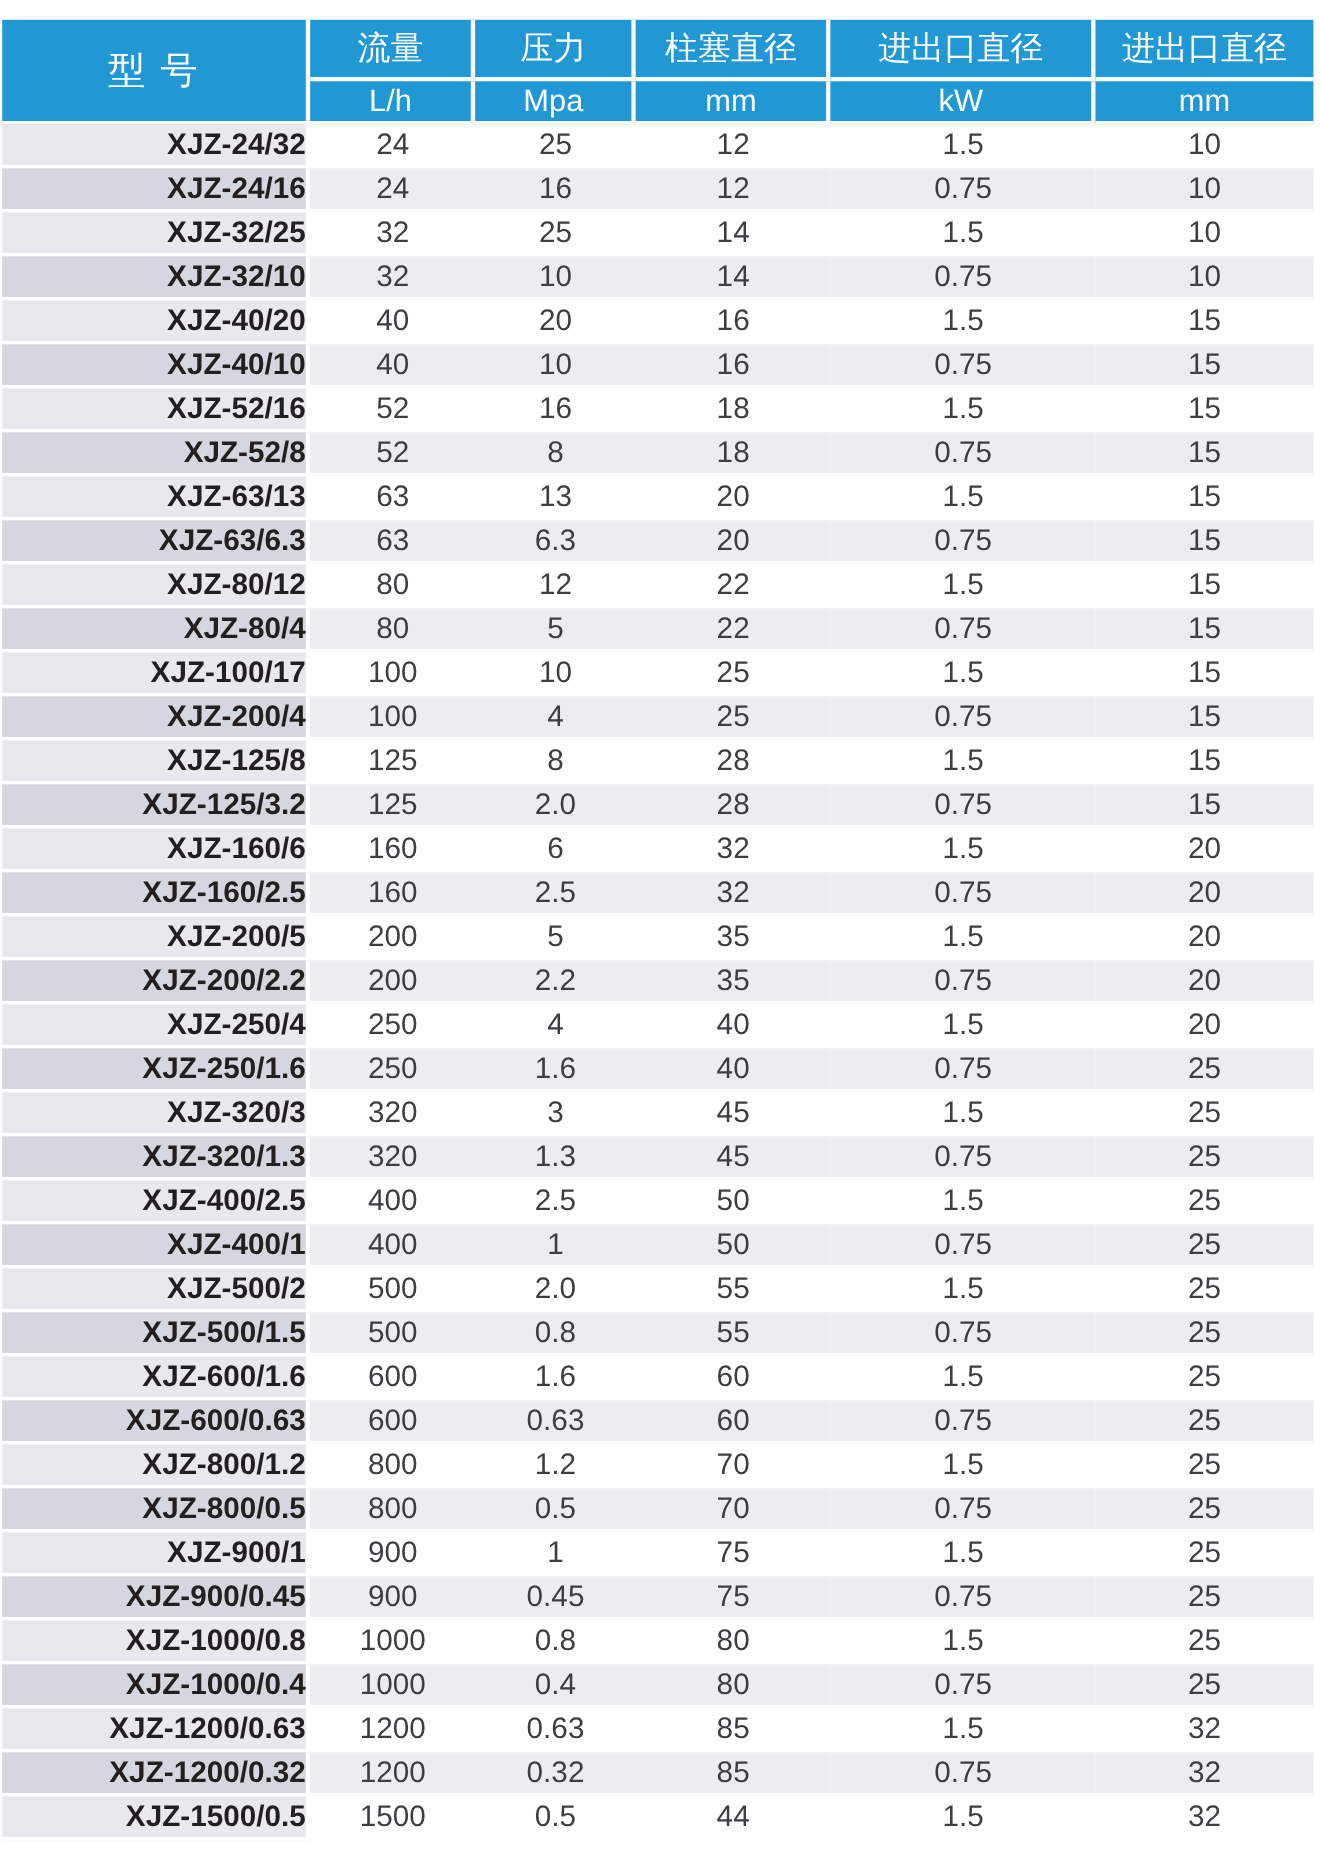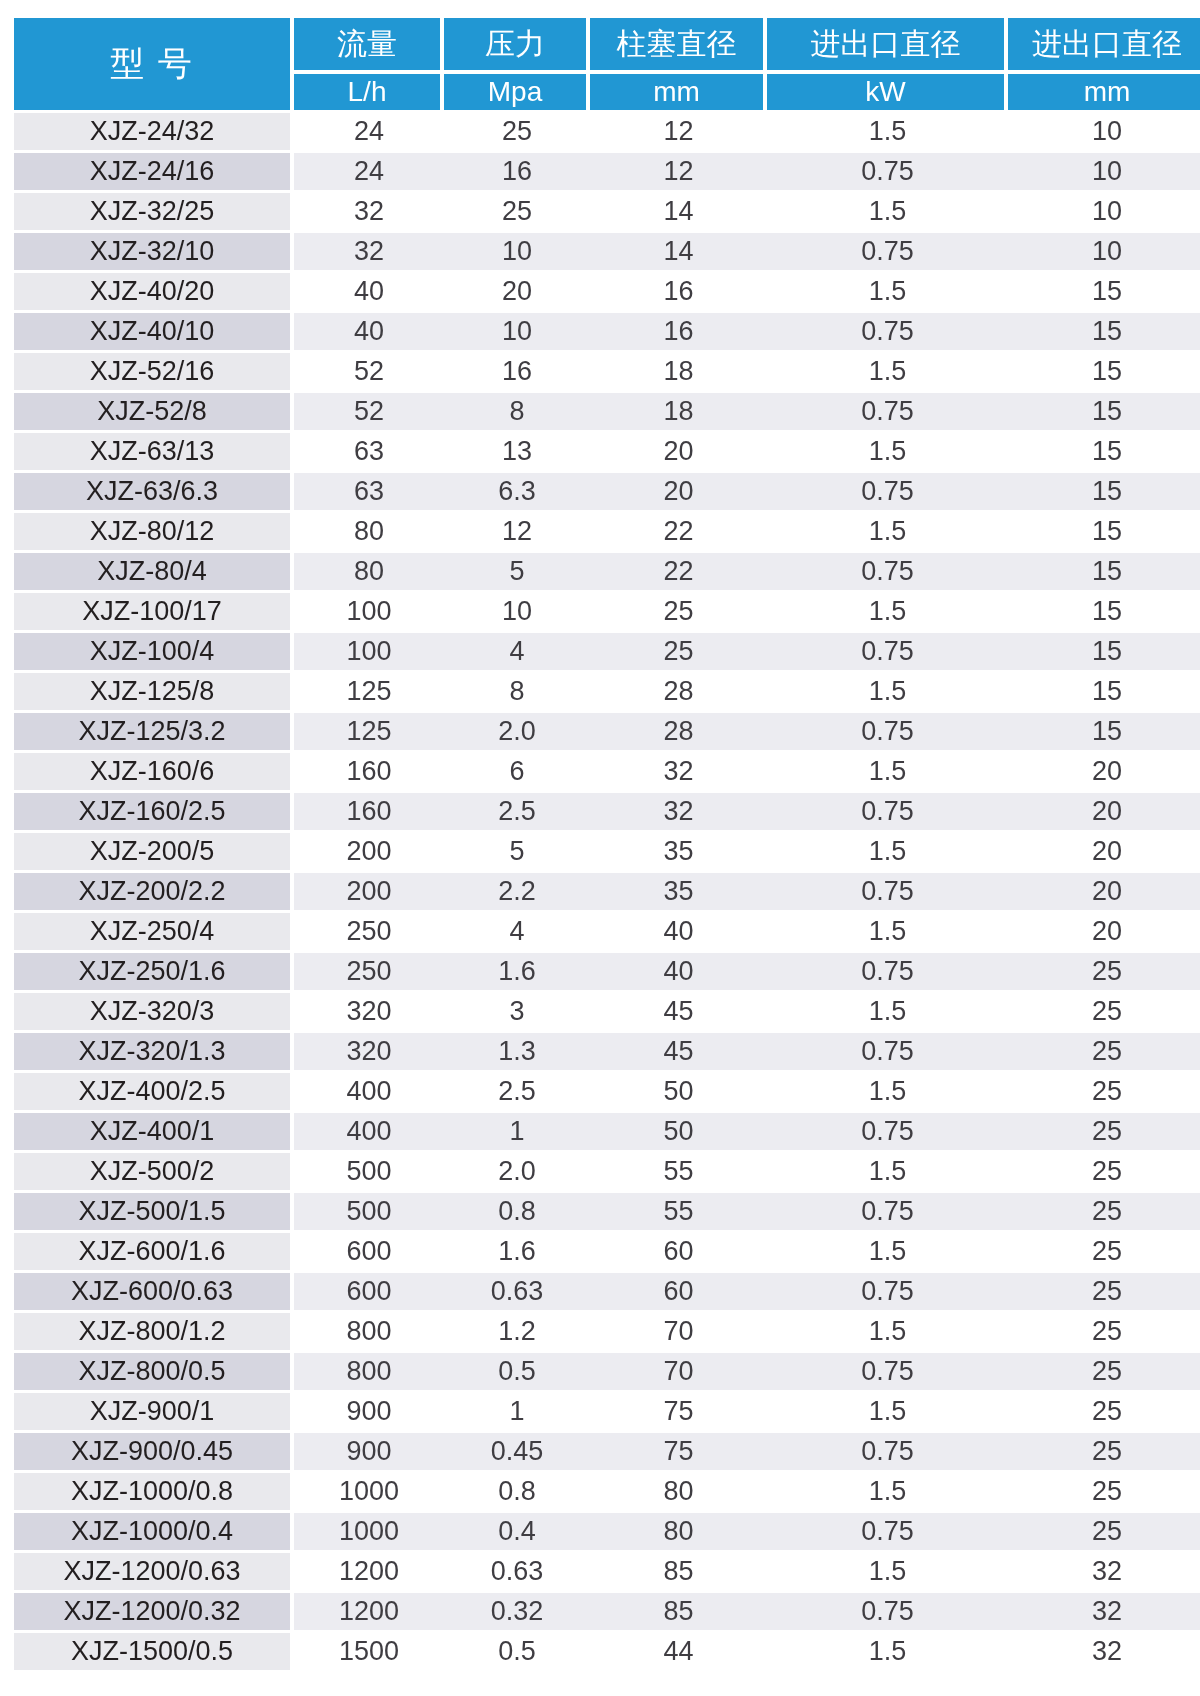--- a/index.html
+++ b/index.html
@@ -10,21 +10,21 @@
     height: 1696px;
     font-family: "Liberation Sans", "DejaVu Sans", sans-serif;
   }
   .page {
     width: 1200px;
     height: 1696px;
     background: #ffffff;
     overflow: hidden;
   }
   .table-wrap {
-    padding: 18px 6px 0 14px;
+    padding: 18px 6px 0 2px;
   }
   table.spec {
     width: 1192px;
     border-collapse: separate;
     border-spacing: 0;
     table-layout: fixed;
   }
   table.spec th, table.spec td {
     box-sizing: border-box;
     padding: 0;
@@ -58,23 +58,23 @@
   }
   th.h-unit:last-child { border-right: none; }
   
   tbody tr { height: 40px; }
   td {
     border-bottom: 3px solid #ffffff;
     font-size: 27px;
     white-space: nowrap;
   }
   td.model {
-    font-weight: normal;
+    font-weight: bold;
     color: #231F20;
-    text-align: center;
+    text-align: right;
     padding-left: 17px;
     border-right: 4px solid #ffffff;
   }
   td.val {
     color: #3F3D42;
     text-align: center;
   }
   tbody tr:nth-child(odd)  td.model { background: #E9E9ED; }
   tbody tr:nth-child(odd)  td.val   { background: #FFFFFF; }
   tbody tr:nth-child(even) td.model { background: #D6D6E0; }
@@ -210,21 +210,21 @@
           </tr>
           <tr>
             <td class="model">XJZ-100/17</td>
             <td class="val">100</td>
             <td class="val">10</td>
             <td class="val">25</td>
             <td class="val">1.5</td>
             <td class="val">15</td>
           </tr>
           <tr>
-            <td class="model">XJZ-100/4</td>
+            <td class="model">XJZ-200/4</td>
             <td class="val">100</td>
             <td class="val">4</td>
             <td class="val">25</td>
             <td class="val">0.75</td>
             <td class="val">15</td>
           </tr>
           <tr>
             <td class="model">XJZ-125/8</td>
             <td class="val">125</td>
             <td class="val">8</td>

